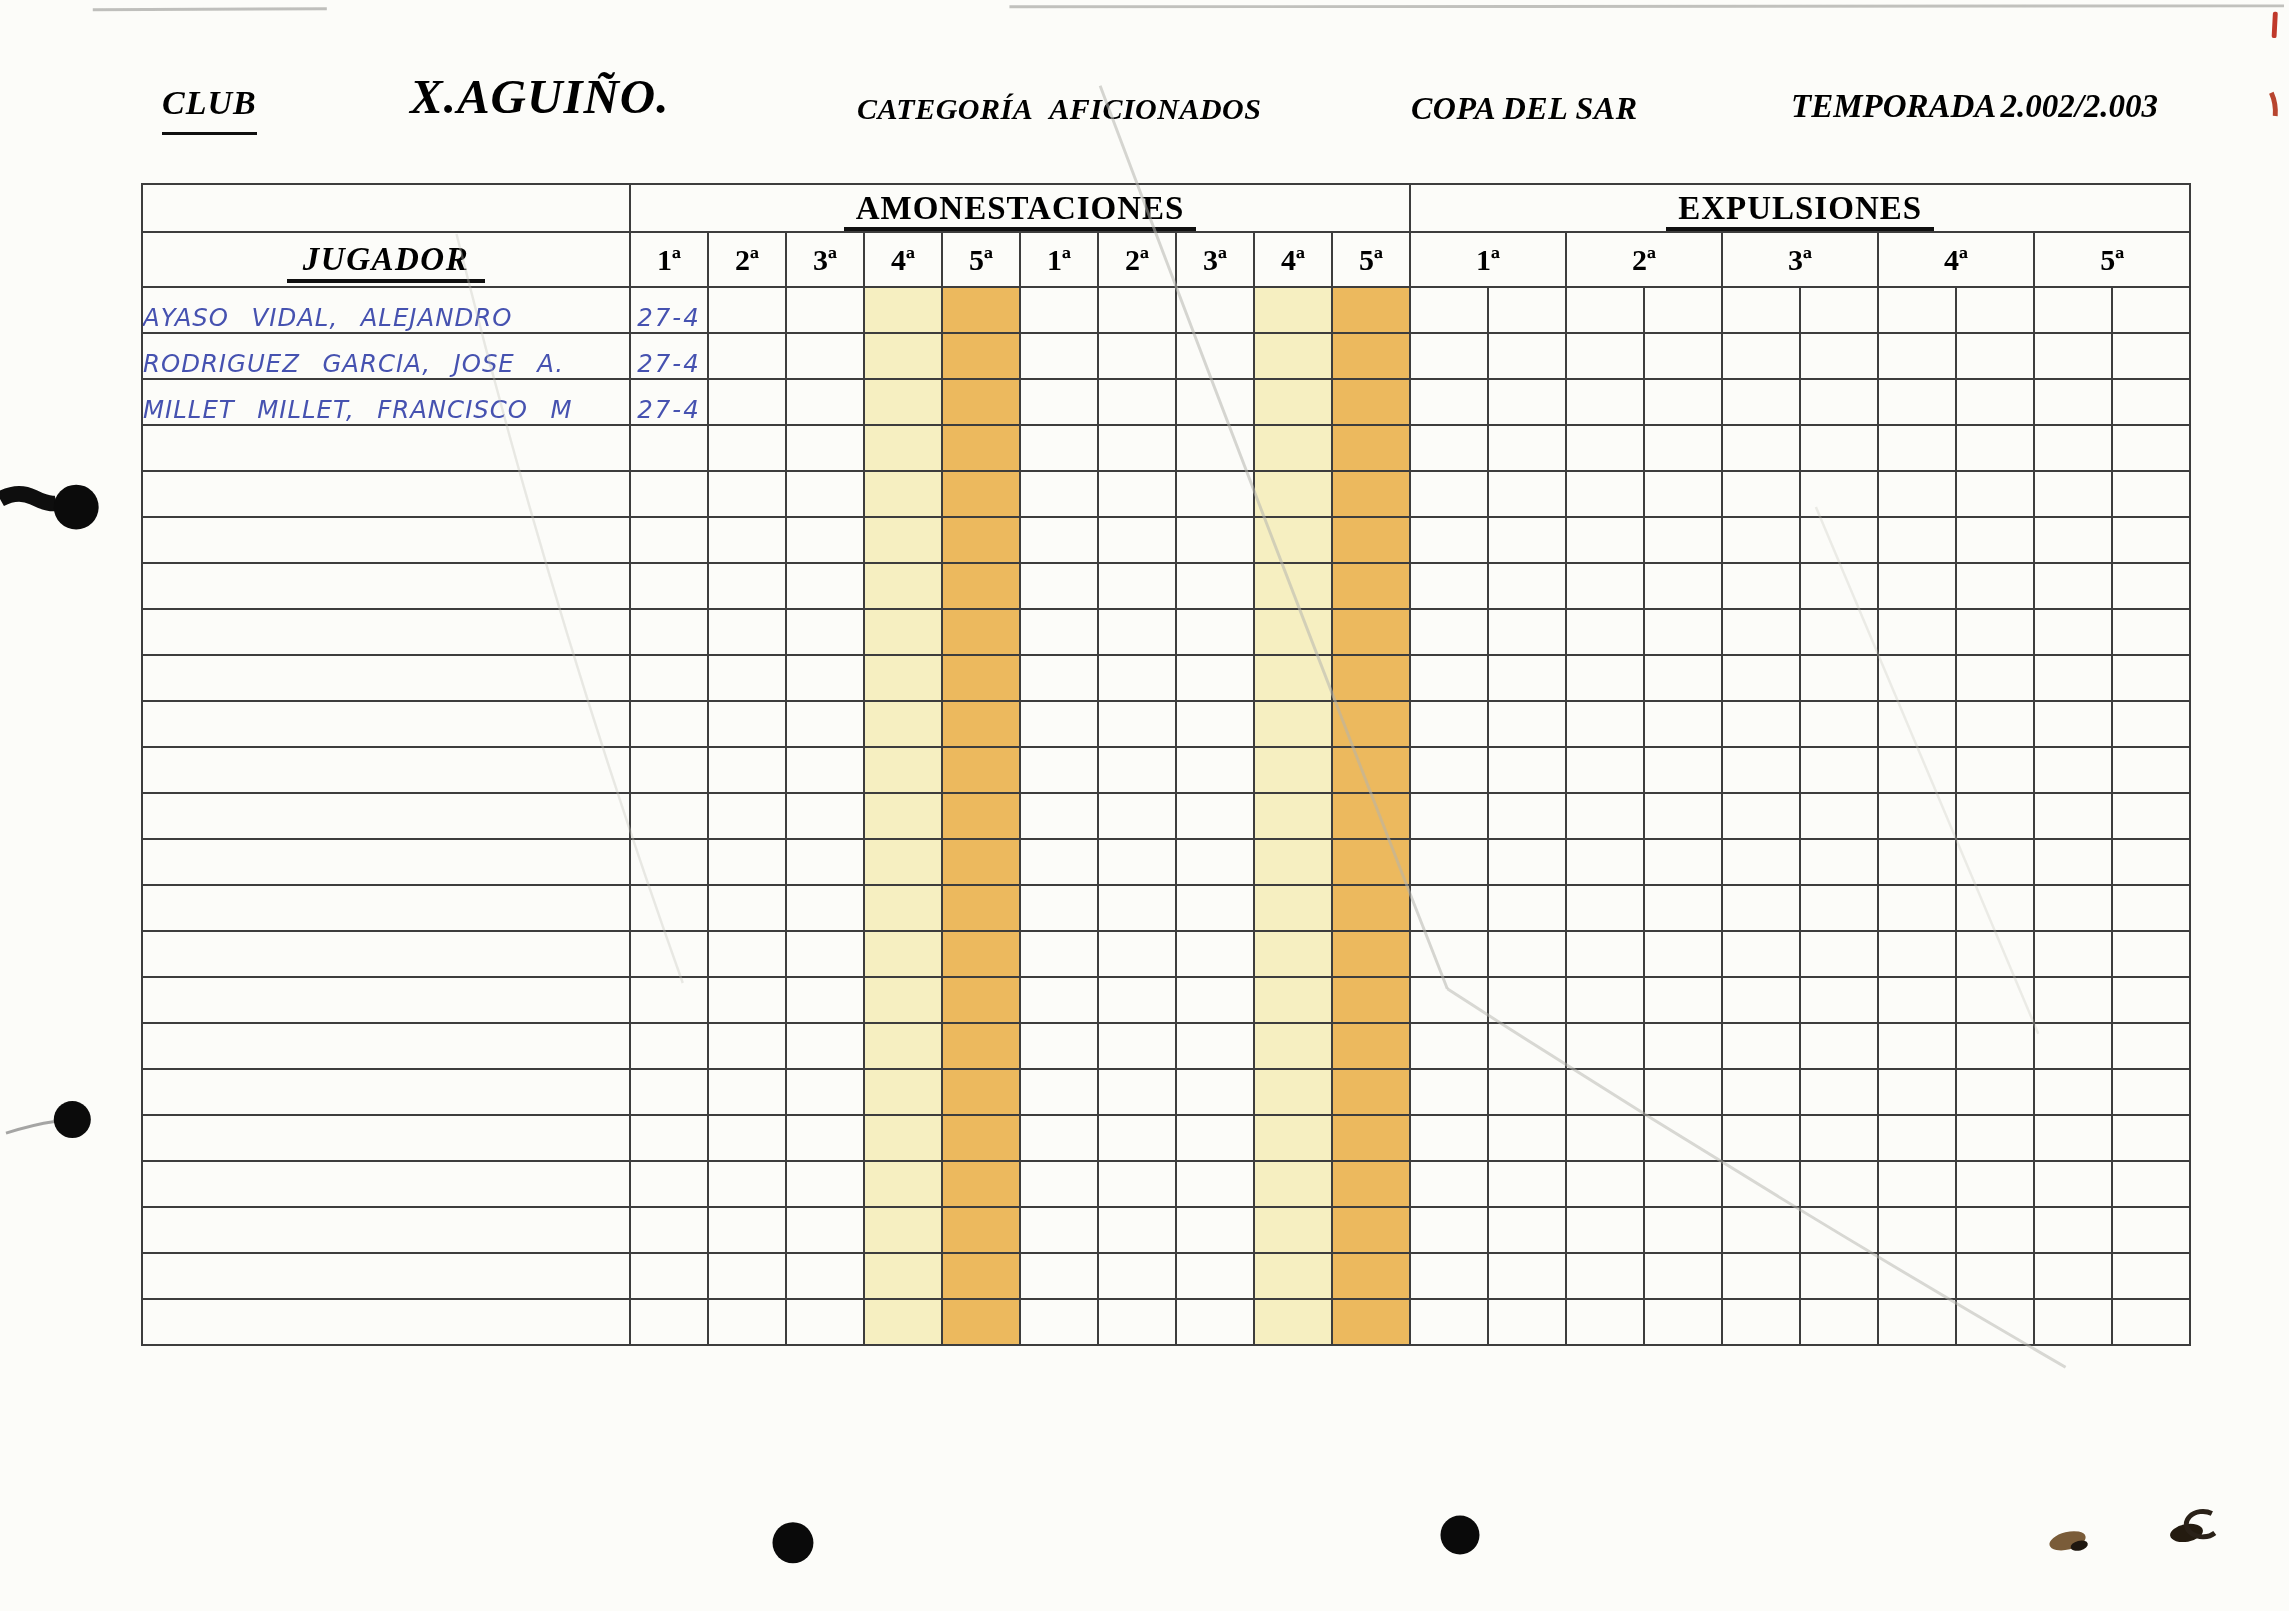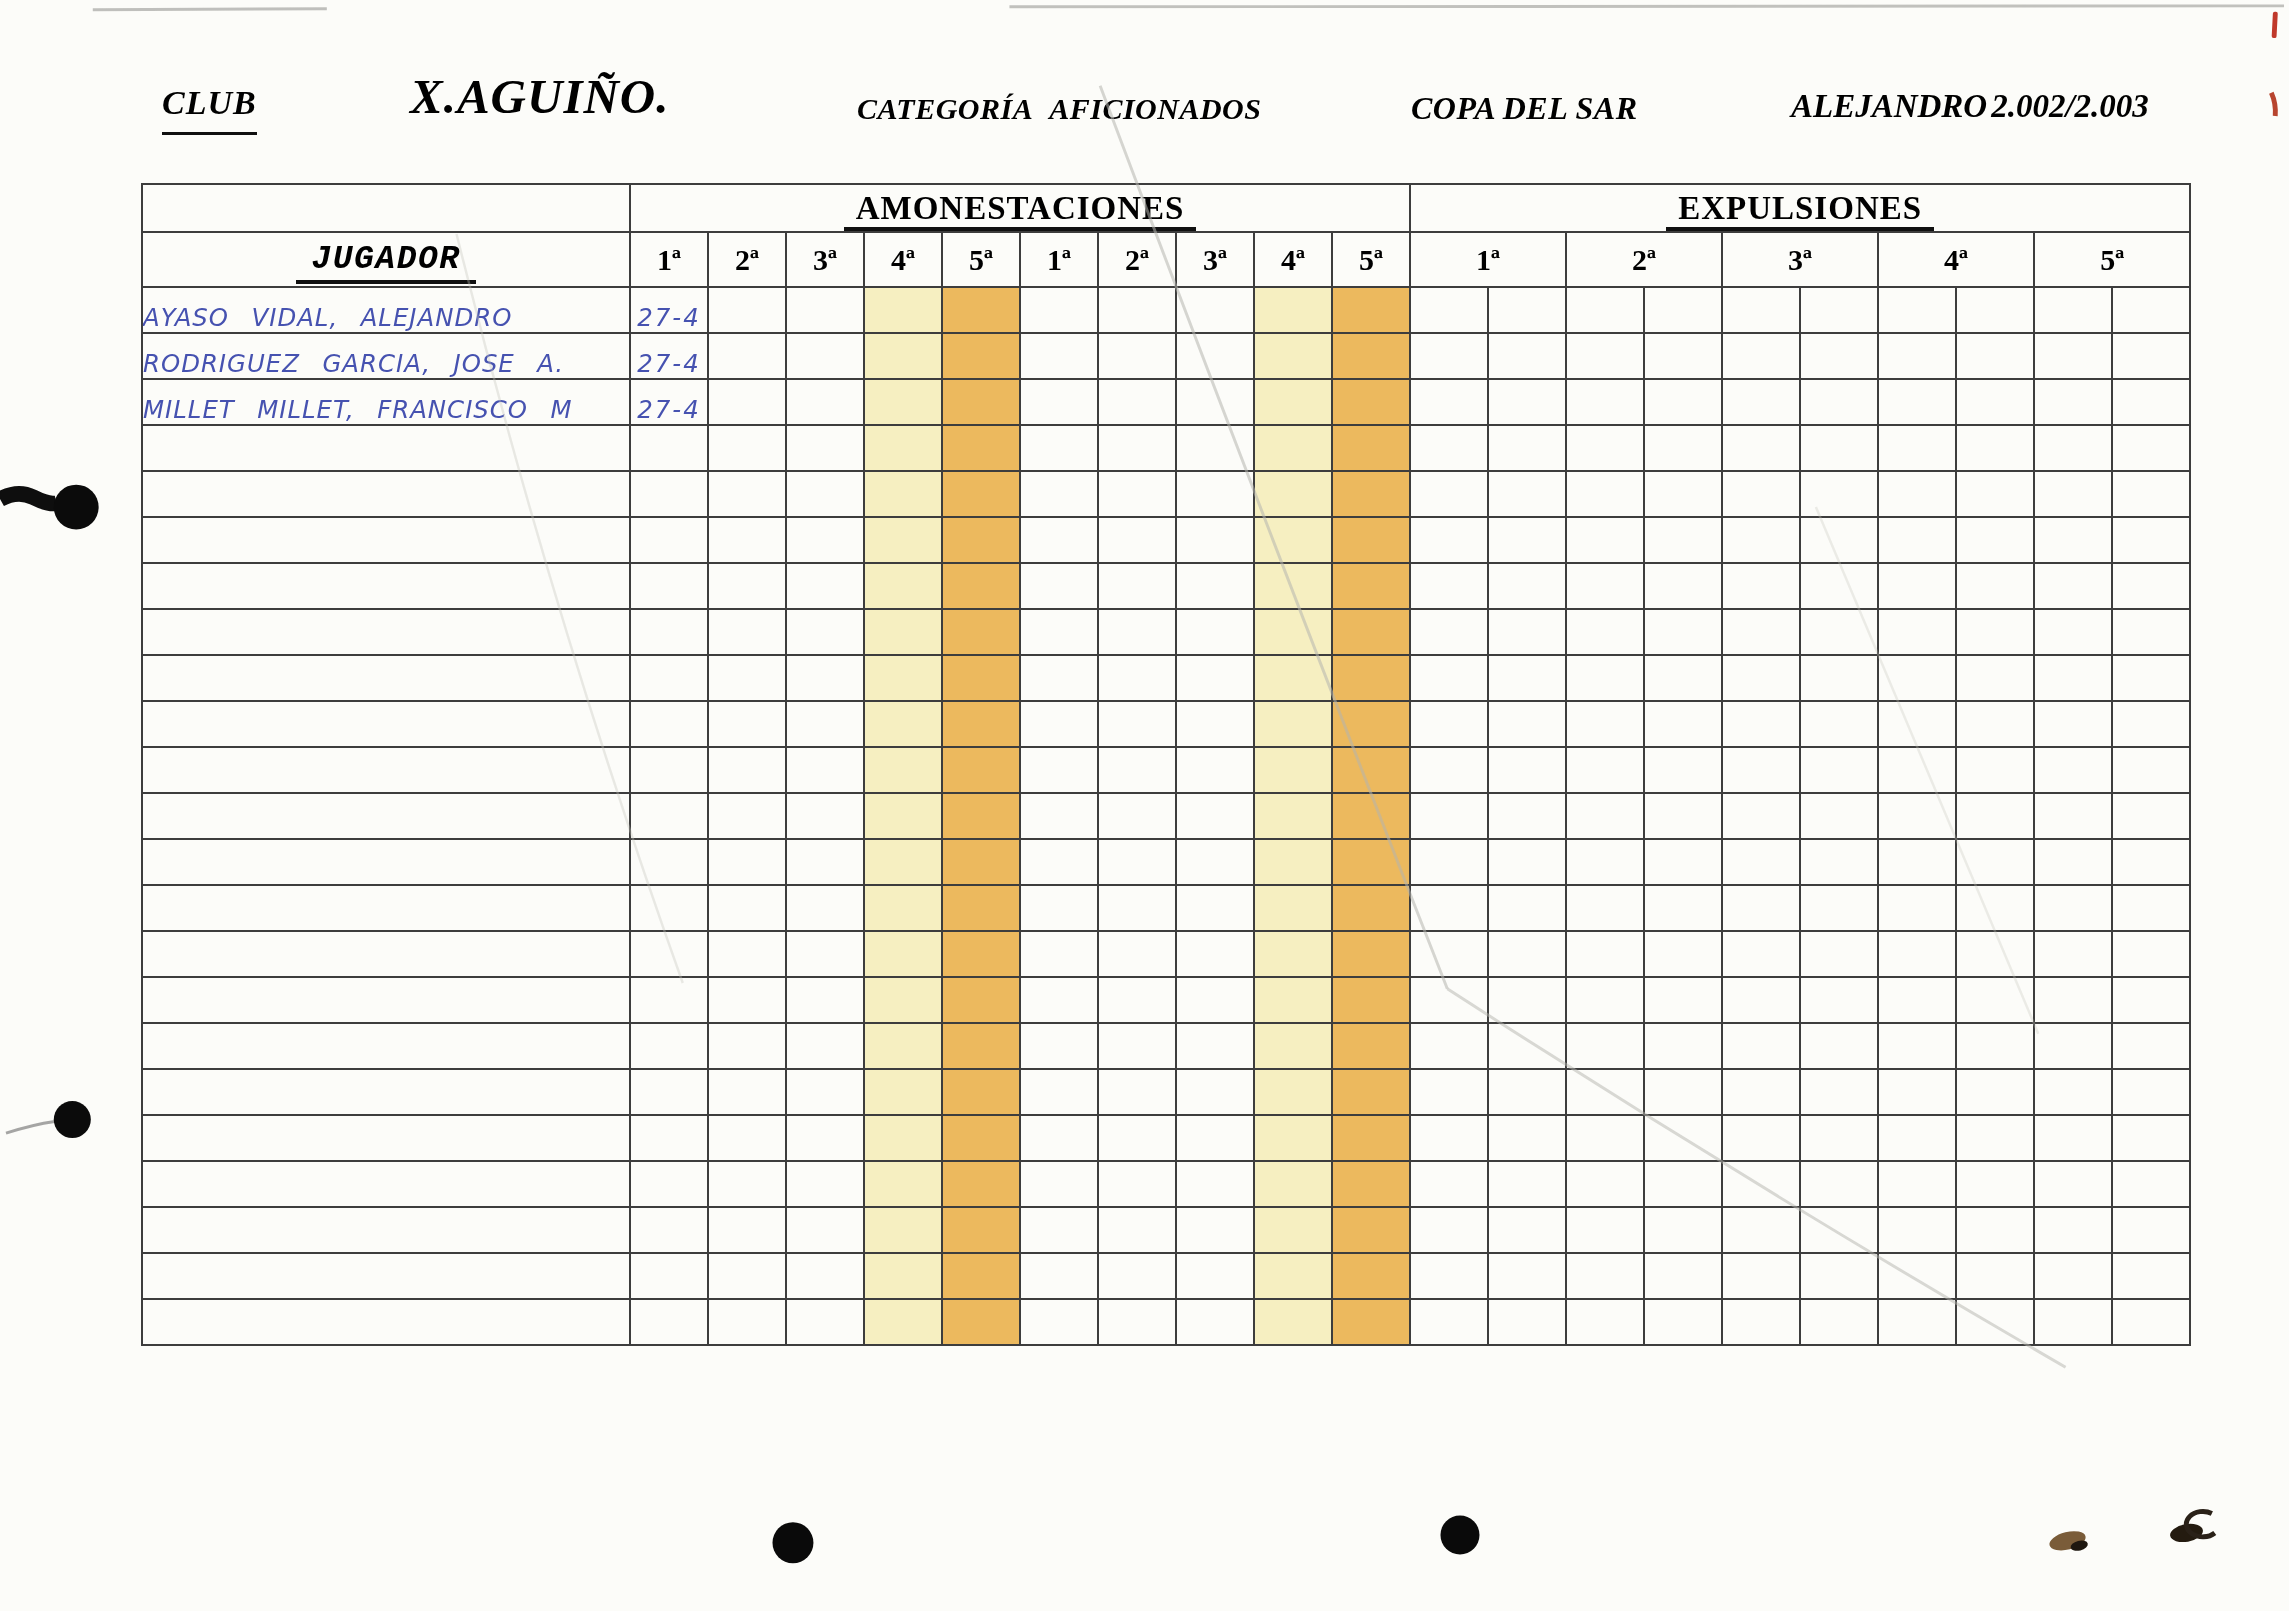--- a/index.html
+++ b/index.html
@@ -28,21 +28,21 @@
   .bg-cream{background:var(--cream);} .bg-orange{background:var(--orange);}
   thead th{background:var(--paper);}
   .group-row{height:48px;} .cols-row{height:55px;}
   .sheet tbody tr{height:46px;}
   .spacer{border:none;background:var(--paper);}
   .group-th{text-align:center;vertical-align:middle;}
   .group-title{font-size:33px;font-weight:bold;letter-spacing:1px;
     border-bottom:4.9px solid var(--heavy);padding:0 11.7px 1px;}
   .jugador-th{text-align:center;vertical-align:middle;}
   .jugador-title{font-size:33px;font-weight:bold;font-style:italic;letter-spacing:1.5px;
-    border-bottom:4.9px solid var(--heavy);padding:0 15.6px 2px;font-family:Liberation Mono, monospace;}
+    border-bottom:4.9px solid var(--heavy);padding:0 15.6px 2px;}
   .num-th{font-size:30px;font-weight:bold;text-align:center;vertical-align:middle;}
 
   .name-cell{font-family:"DejaVu Sans",sans-serif;font-style:italic;color:var(--ink);
     font-size:24.4px;text-align:left;vertical-align:bottom;padding:0 3.9px 2.9px 13.7px;
     letter-spacing:1px;word-spacing:13.7px;white-space:nowrap;overflow:hidden;}
   .date-cell{font-family:"DejaVu Sans",sans-serif;font-style:italic;color:var(--ink);
     font-size:24.4px;text-align:center;vertical-align:bottom;padding-bottom:2.9px;letter-spacing:2px;}
 
   
   .artifacts{position:absolute;left:0;top:0;width:2290px;height:1611px;pointer-events:none;}
@@ -54,21 +54,21 @@
 
   <div class="doc-header">
     <span class="h-club-label">CLUB</span>
     <span class="h-club-name">X.AGUIÑO.</span>
     <span class="h-cat">
       <span>CATEGORÍA</span>
       <span>AFICIONADOS</span>
     </span>
     <span class="h-copa">COPA DEL SAR</span>
     <span class="h-temp">
-      <span>ALEJANDRO</span>
+      <span>TEMPORADA</span>
       <span>2.002/2.003</span>
     </span>
   </div>
 
   <table class="sheet">
     <colgroup>
       <col class="w-jugador">
       <col class="w-small">
         <col class="w-small">
         <col class="w-small">

